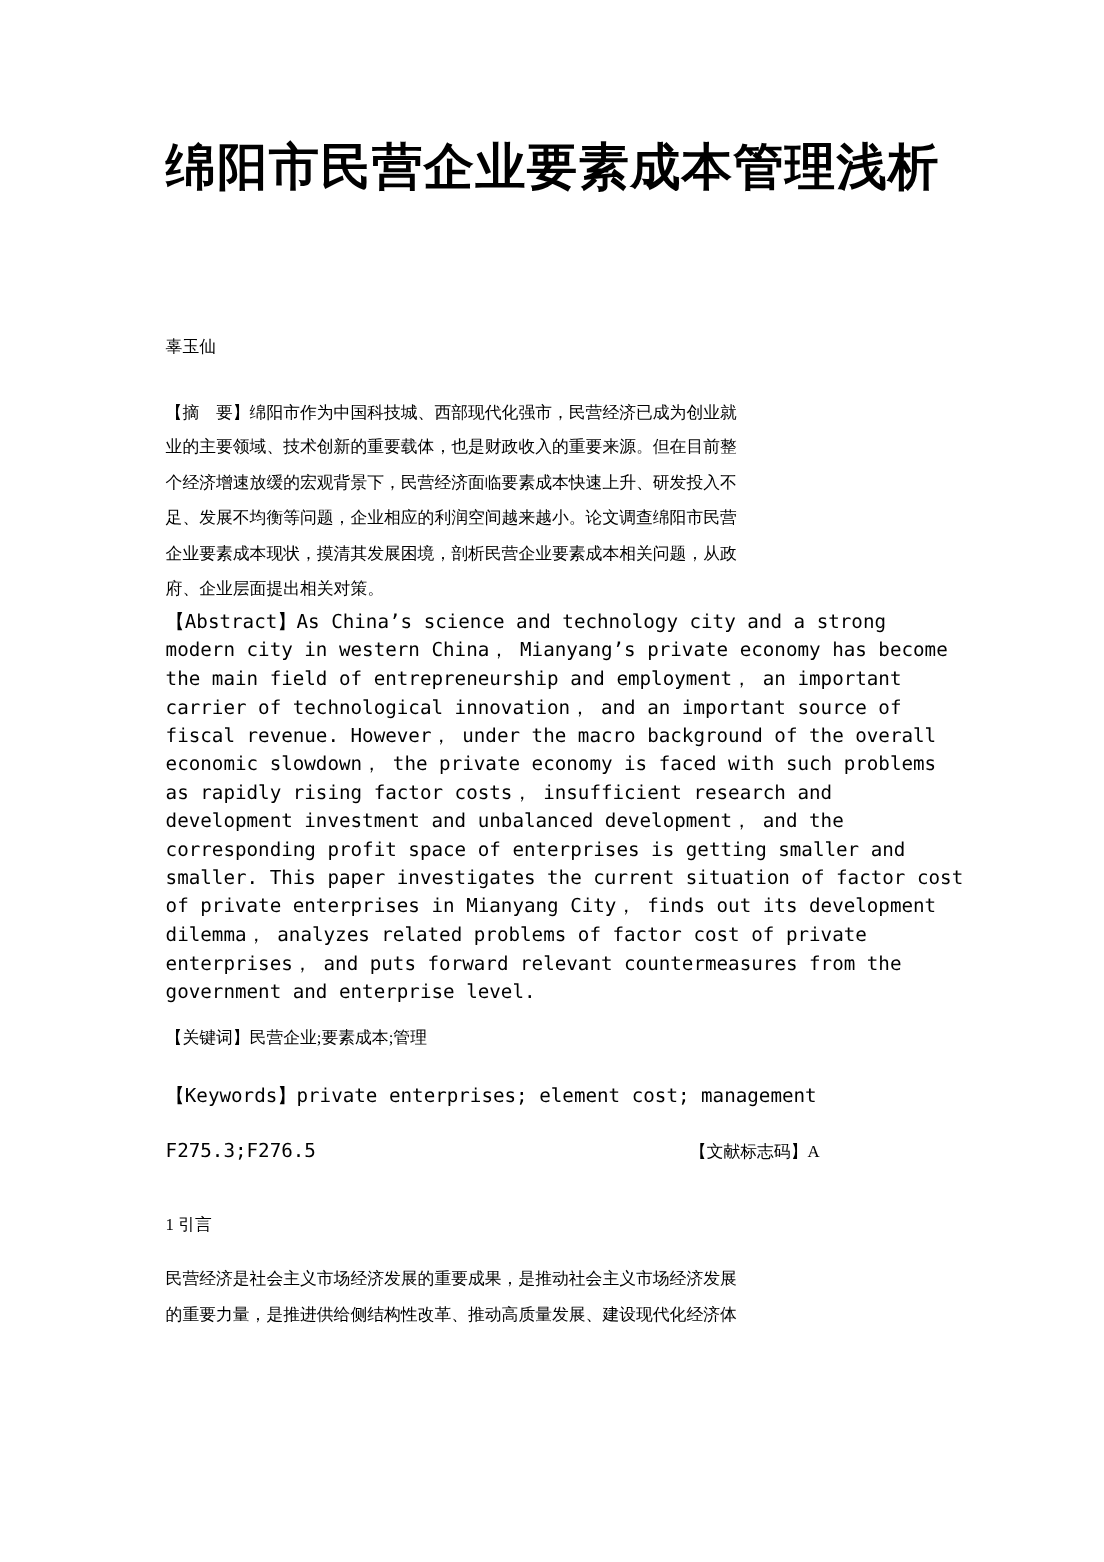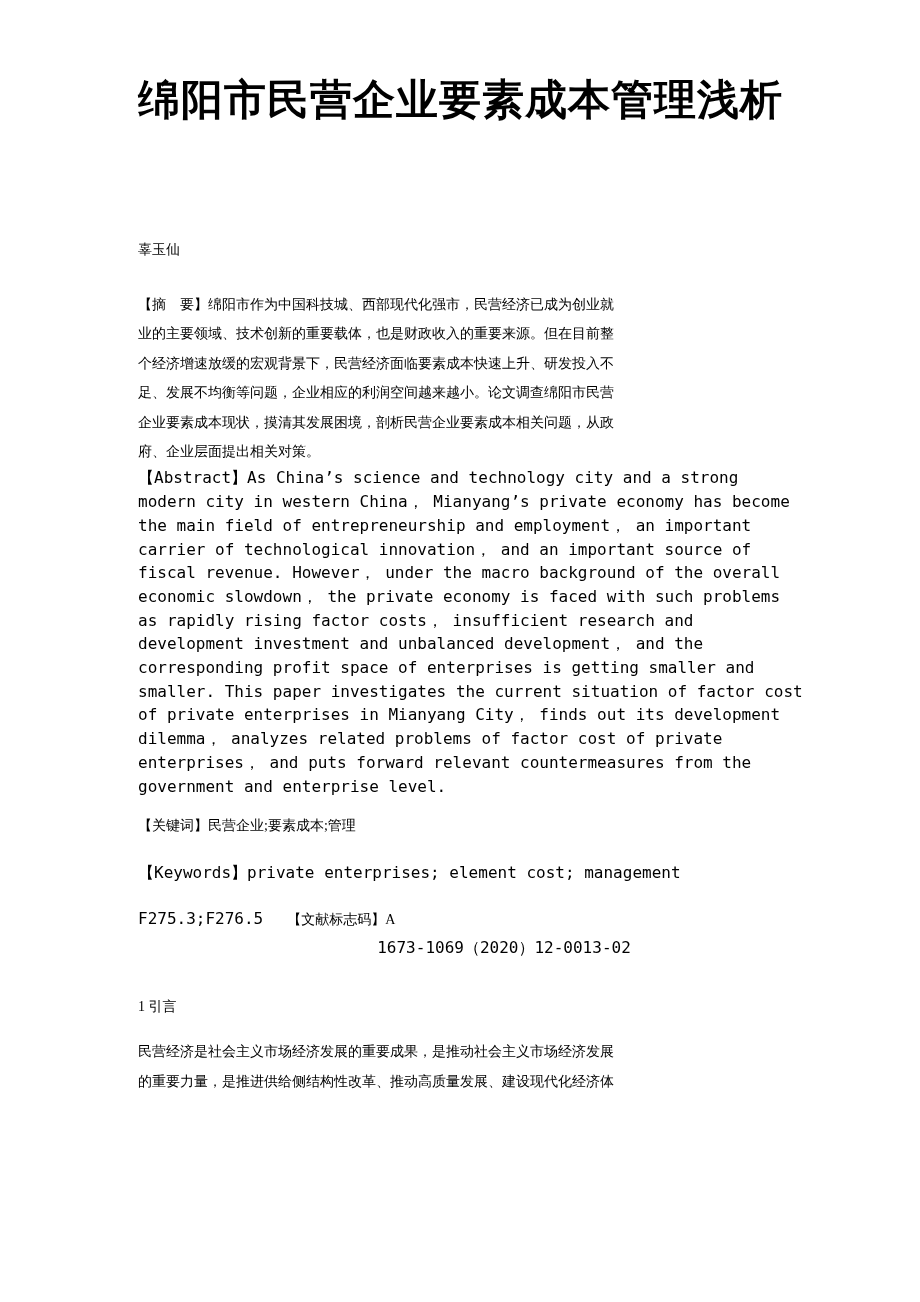--- a/index.html
+++ b/index.html
@@ -23,21 +23,21 @@
   .zh {
     font-family: "Liberation Serif", "DejaVu Serif", serif;
     font-size: 14px;
   }
   .mono {
     font-family: "DejaVu Sans Mono", "Liberation Mono", monospace;
     font-size: 16px;
   }
   .doc-title {
     margin: 0;
-    padding-top: 78px;
+    padding-top: 118px;
     font-family: "Liberation Serif", "DejaVu Serif", serif;
     font-size: 42px;
     font-weight: bold;
     line-height: 44px;
     letter-spacing: 1px;
     text-align: center;
     white-space: nowrap;
   }
   .author {
     margin-top: 117px;
@@ -61,21 +61,21 @@
   }
   .kw-en {
     margin-top: 21px;
     line-height: 24px;
     white-space: pre;
   }
   .class-row {
     margin-top: 19px;
     line-height: 29px;
     display: flex;
-    justify-content: flex-start;
+    justify-content: space-between;
     align-items: baseline;
     gap: 24px;
   }
   .class-row .doc-mark {
     padding-right: 99px;
   }
   .article-no {
     margin-top: 2px;
     line-height: 24px;
     text-align: center;
@@ -126,20 +126,19 @@
 
   <div class="kw-zh zh">【关键词】民营企业;要素成本;管理</div>
 
   <div class="kw-en mono">【Keywords】private enterprises; element cost; management</div>
 
   <div class="class-row">
     <span class="mono">F275.3;F276.5</span>
     <span class="zh doc-mark">【文献标志码】A</span>
   </div>
 
-  <div class="article-no mono">1673-1069（2020）12-0013-02</div>
 
   <div class="section-heading zh">1 引言</div>
 
   <div class="intro-para zh">民营经济是社会主义市场经济发展的重要成果，是推动社会主义市场经济发展
 的重要力量，是推进供给侧结构性改革、推动高质量发展、建设现代化经济体</div>
 
 </div>
 
 </body></html>

